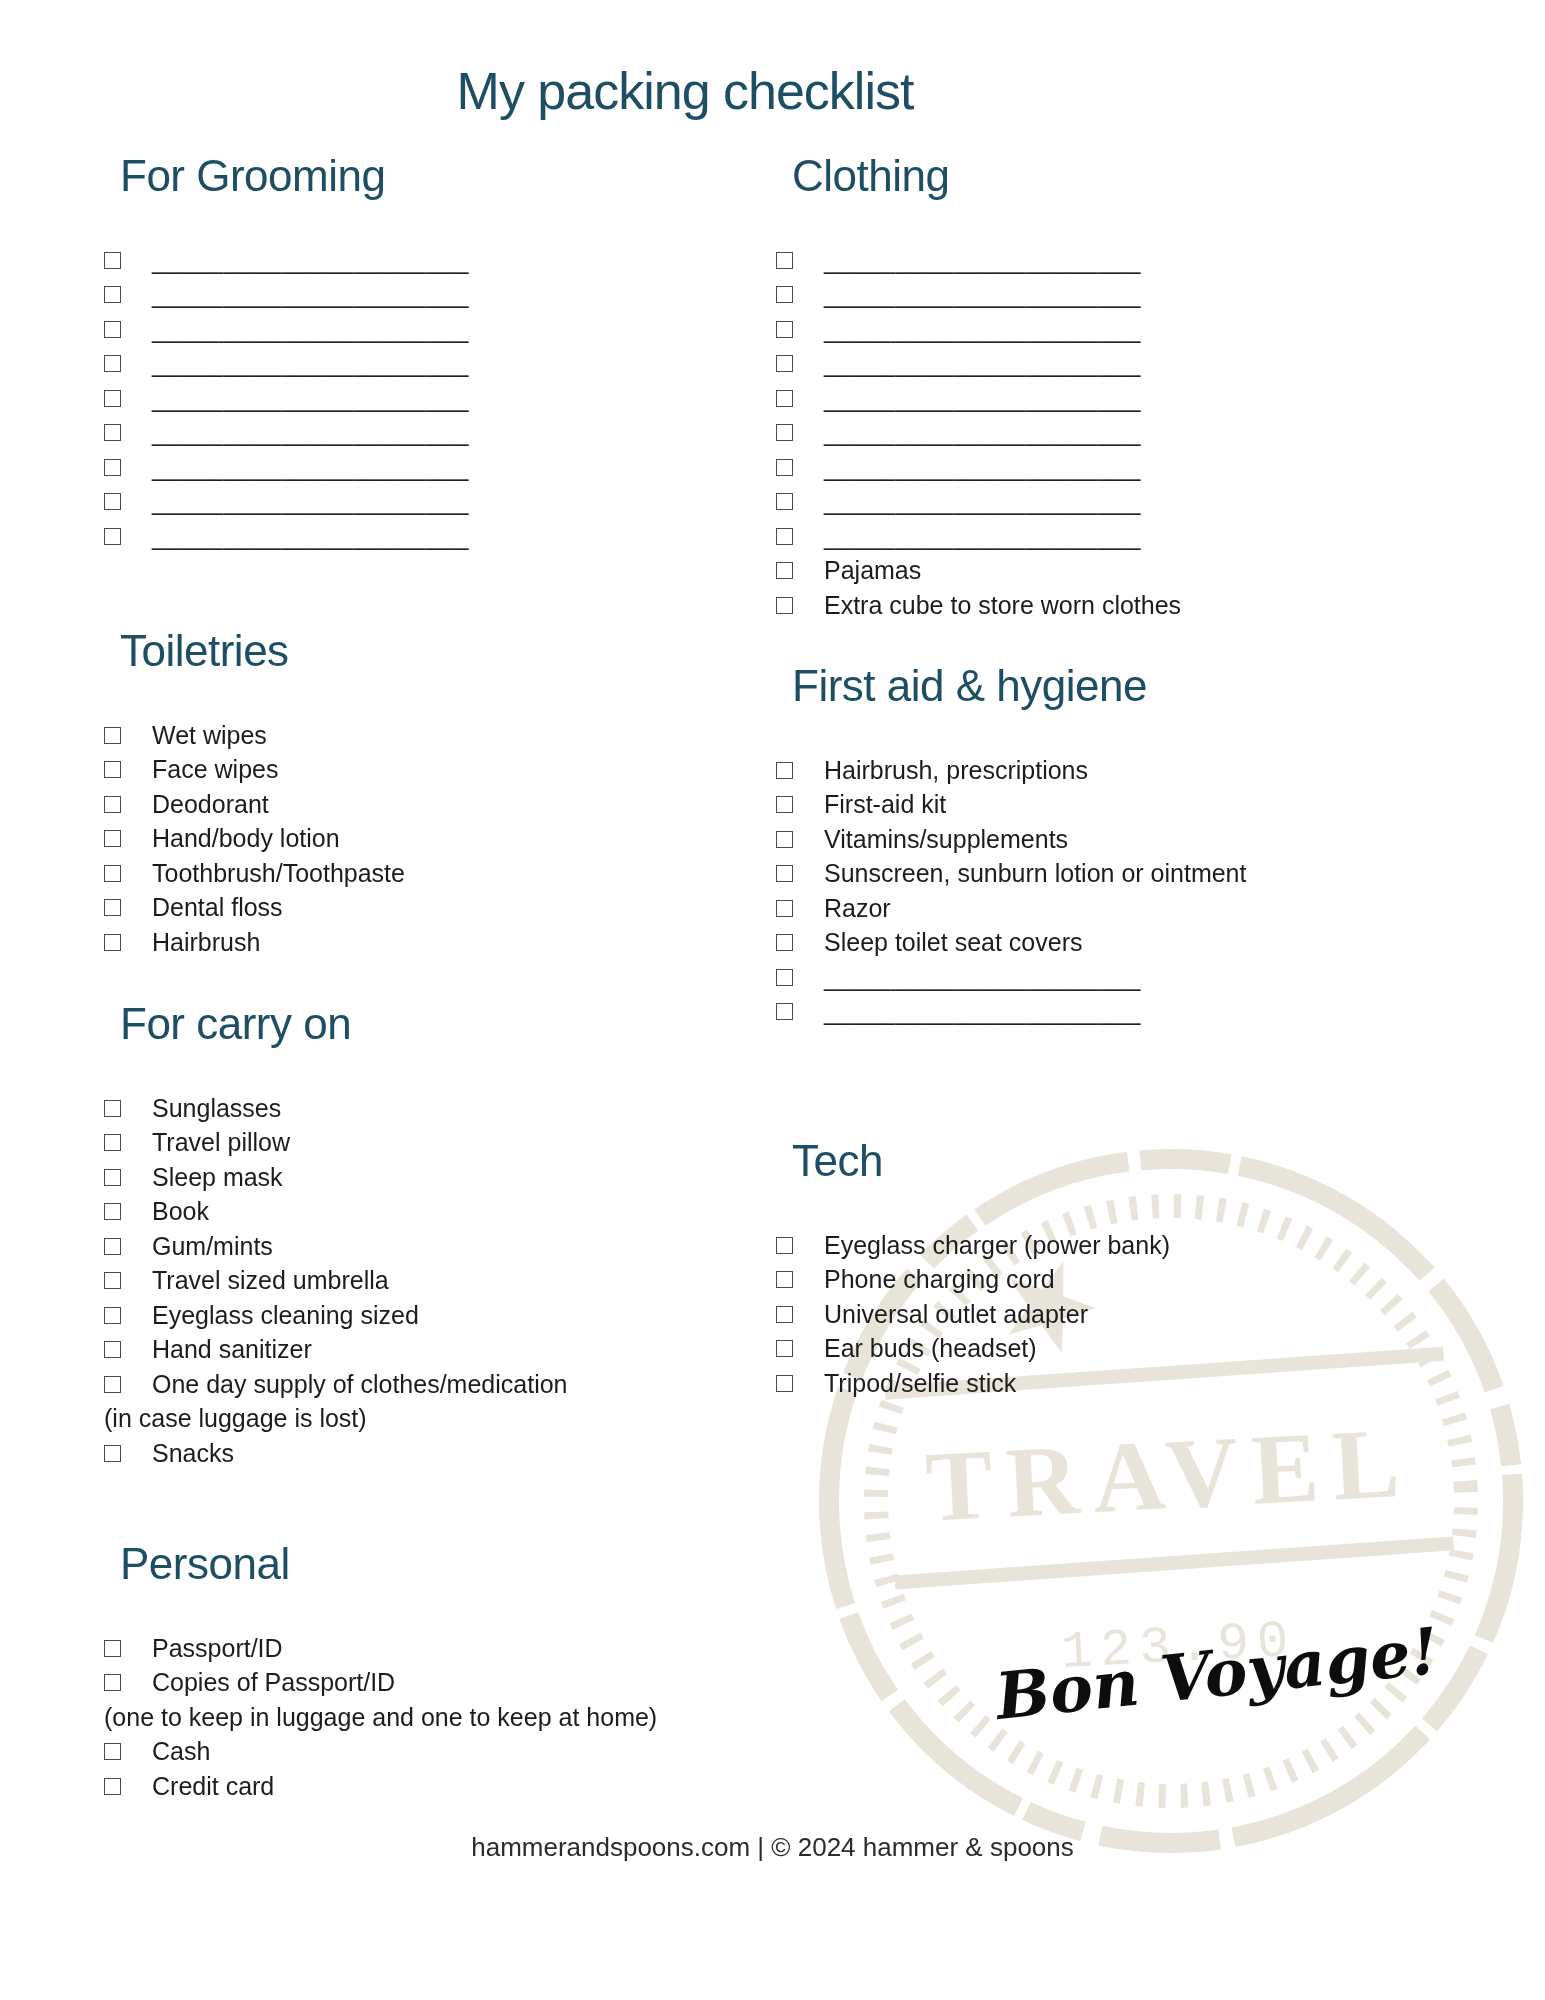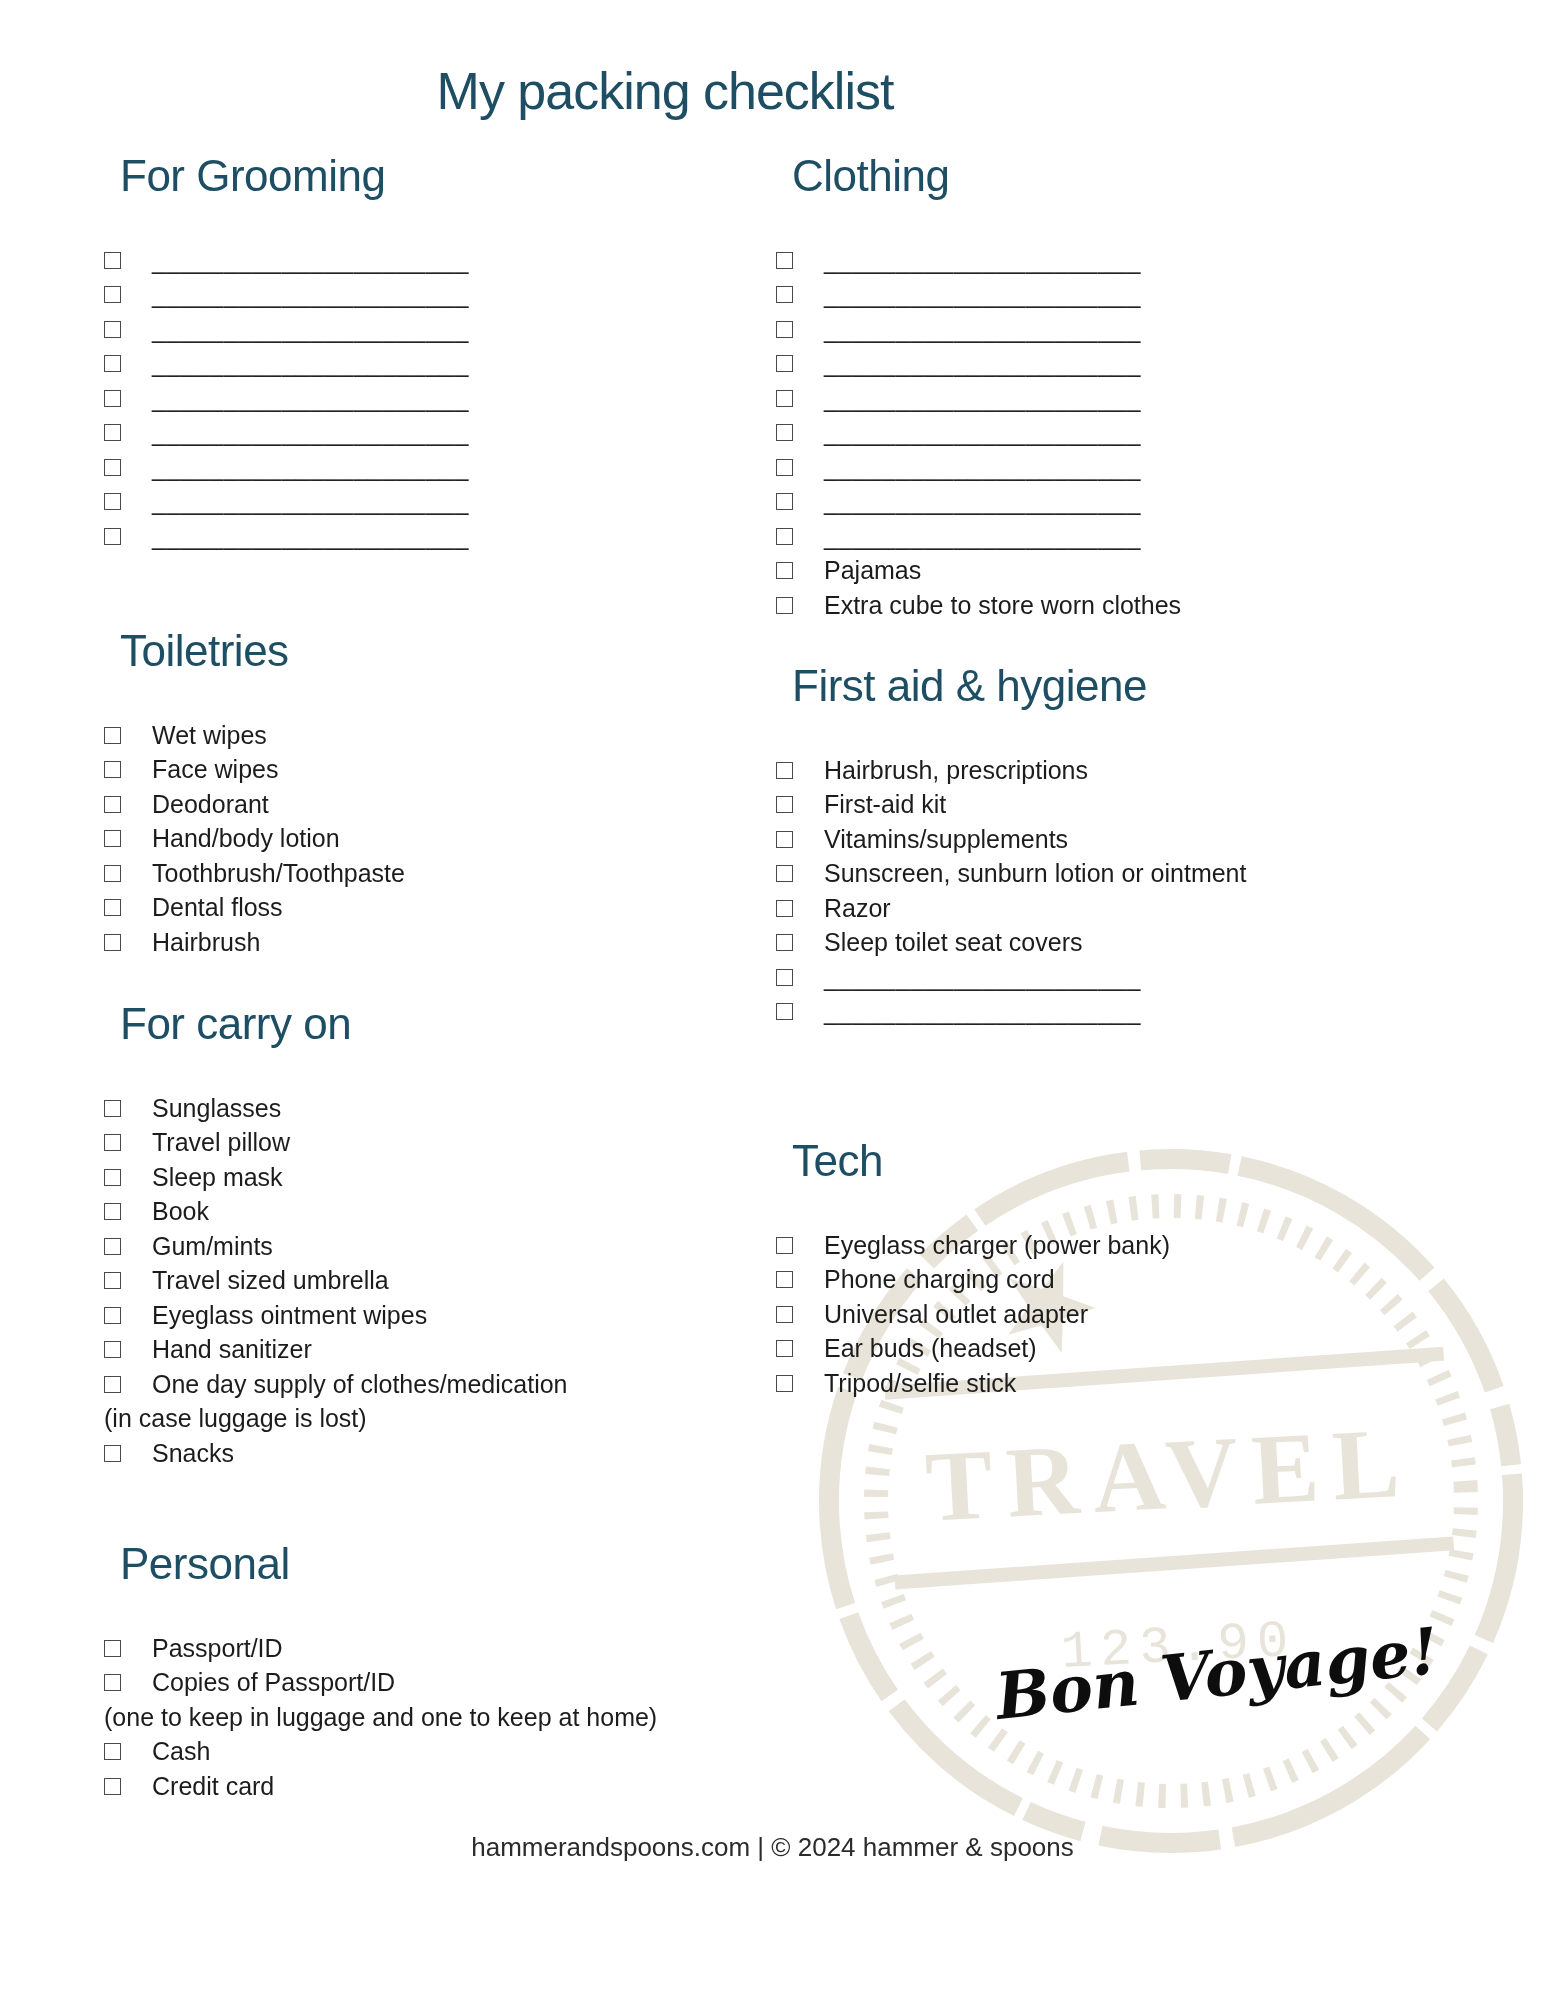--- a/index.html
+++ b/index.html
@@ -9,20 +9,21 @@
     background:#ffffff;
     overflow:hidden;
     font-family:"Liberation Sans",sans-serif;
   }
   .title{
     position:absolute;top:26px;left:0;width:1330px;
     text-align:center;
     font-size:52px;font-weight:500;letter-spacing:-1px;
     color:#1d4e63;
     z-index:2;
+    padding-left:20px;
   }
   .section{position:absolute;z-index:2;}
   .section h2{
     margin:16px;
     font-size:44px;font-weight:500;letter-spacing:-0.5px;
     color:#1d4e63;
   }
   .rows{margin-top:42px;}
   .row{
     display:flex;align-items:center;
@@ -191,21 +192,21 @@
         <div class="row">
           <span class="checkbox"></span>
           <span class="label">Gum/mints</span>
         </div>
         <div class="row">
           <span class="checkbox"></span>
           <span class="label">Travel sized umbrella</span>
         </div>
         <div class="row">
           <span class="checkbox"></span>
-          <span class="label">Eyeglass ointment wipes</span>
+          <span class="label">Eyeglass cleaning sized</span>
         </div>
         <div class="row">
           <span class="checkbox"></span>
           <span class="label">Hand sanitizer</span>
         </div>
         <div class="row">
           <span class="checkbox"></span>
           <span class="label">One day supply of clothes/medication</span>
         </div>
         <div class="note">(in case luggage is lost)</div>

